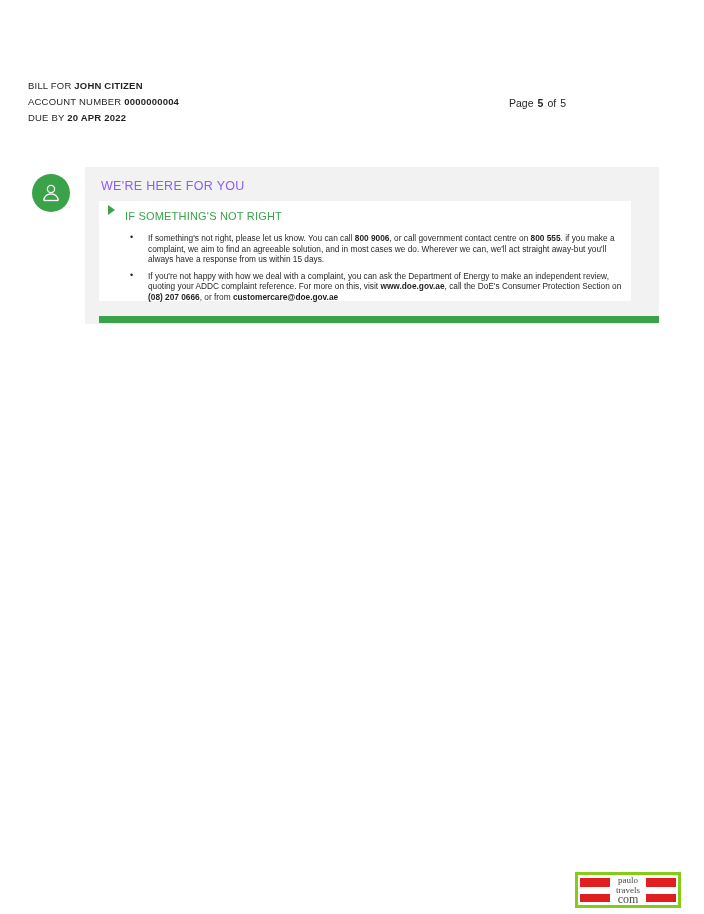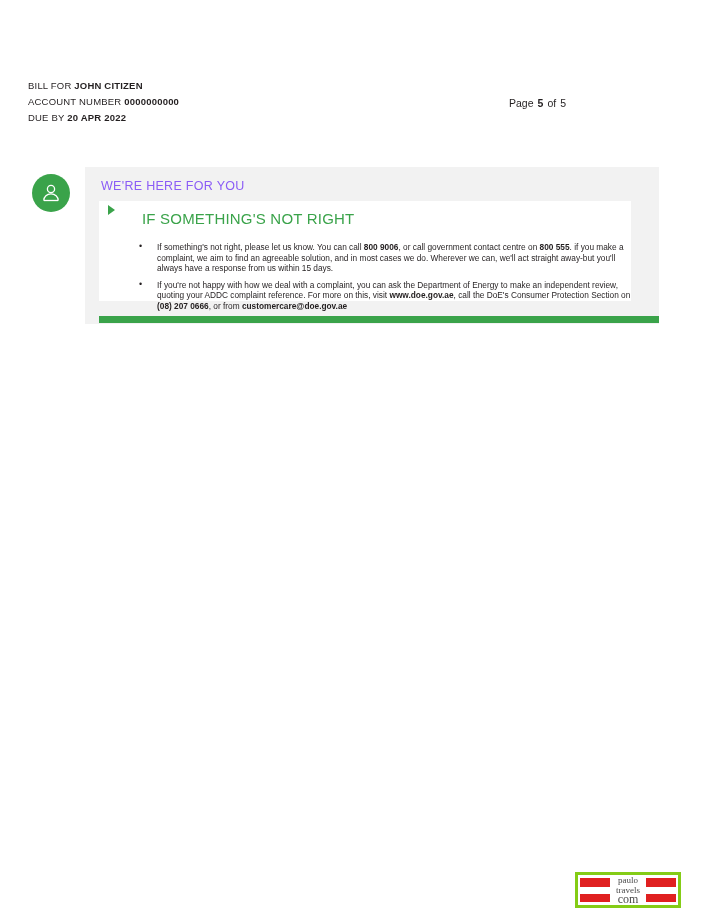--- a/index.html
+++ b/index.html
@@ -108,31 +108,30 @@
     border-left: 7px solid #3aa34a;
     border-top: 5px solid transparent;
     border-bottom: 5px solid transparent;
   }
 
   .card-title {
     position: absolute;
     left: 125px;
     top: 210px;
     color: #3aa34a;
-    font-size: 15px;
+    font-size: 11px;
     letter-spacing: 0.2px;
-    margin-left: 17px;
   }
 
   .bullets {
     position: absolute;
     left: 121px;
     top: 229px;
     width: 505px;
-    margin: 13px;
+    margin: 4px;
     padding: 0;
     list-style: none;
   }
   .bullets li {
     position: relative;
     padding-left: 23px;
     font-size: 8.3px;
     line-height: 10.6px;
     color: #231f20;
     margin-bottom: 6px;
@@ -215,21 +214,21 @@
 
 <div class="page">
 
   <div class="bill-header">
     <div class="line">
       <span>BILL FOR</span>
       <b>JOHN CITIZEN</b>
     </div>
     <div class="line">
       <span>ACCOUNT NUMBER</span>
-      <b>0000000000</b>
+      <b>0000000004</b>
     </div>
     <div class="line">
       <span>DUE BY</span>
       <b>20 APR 2022</b>
     </div>
   </div>
 
   <div class="page-indicator">
     <span>Page</span><span class="sp"></span><b>5</b><span class="sp"></span><span>of</span><span class="sp"></span><span>5</span>
   </div>

